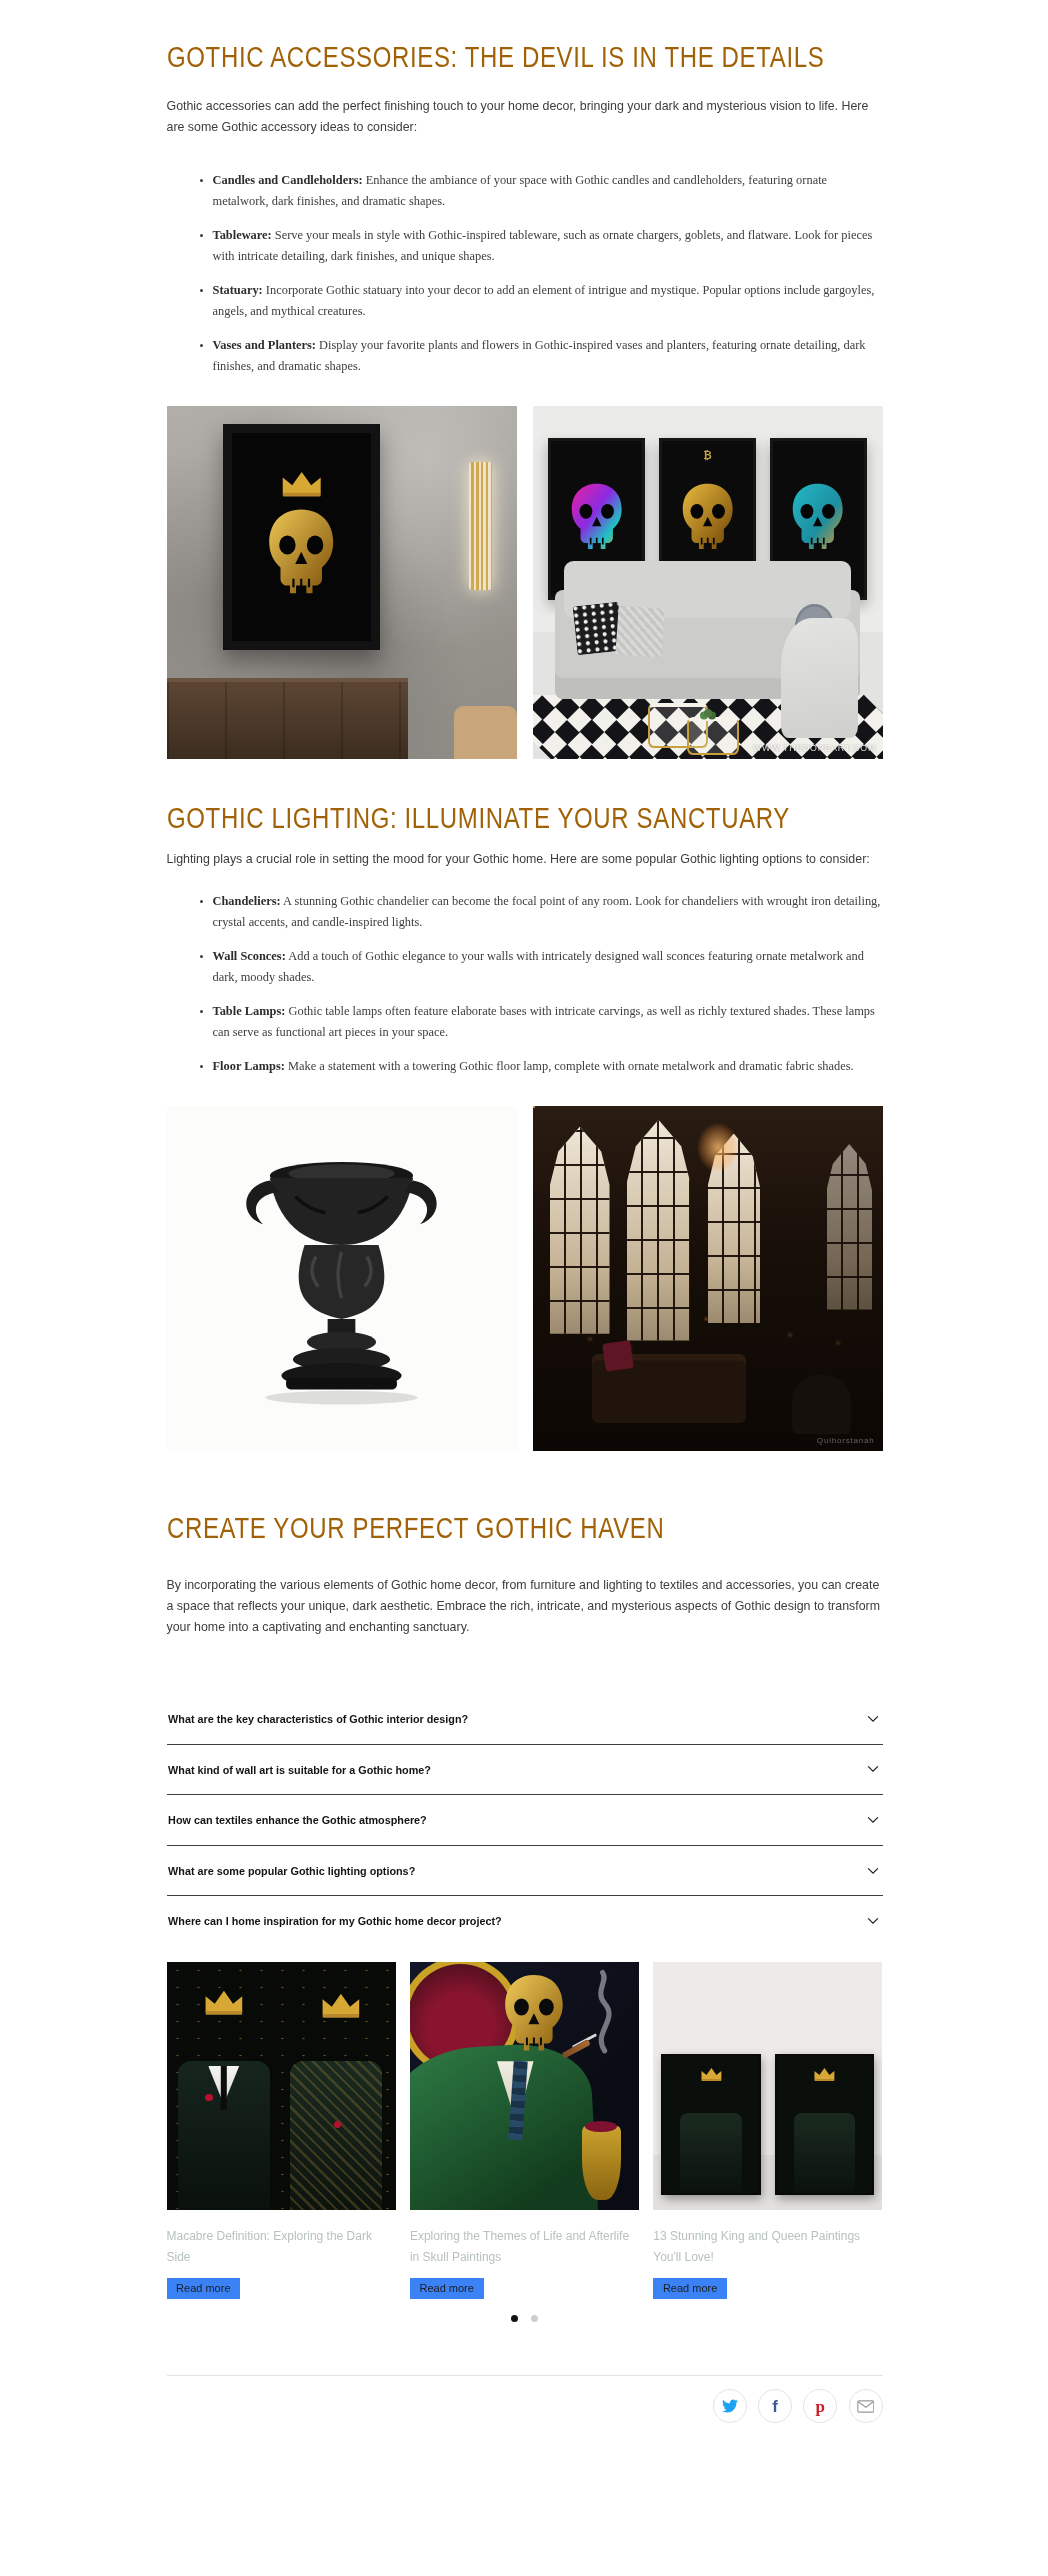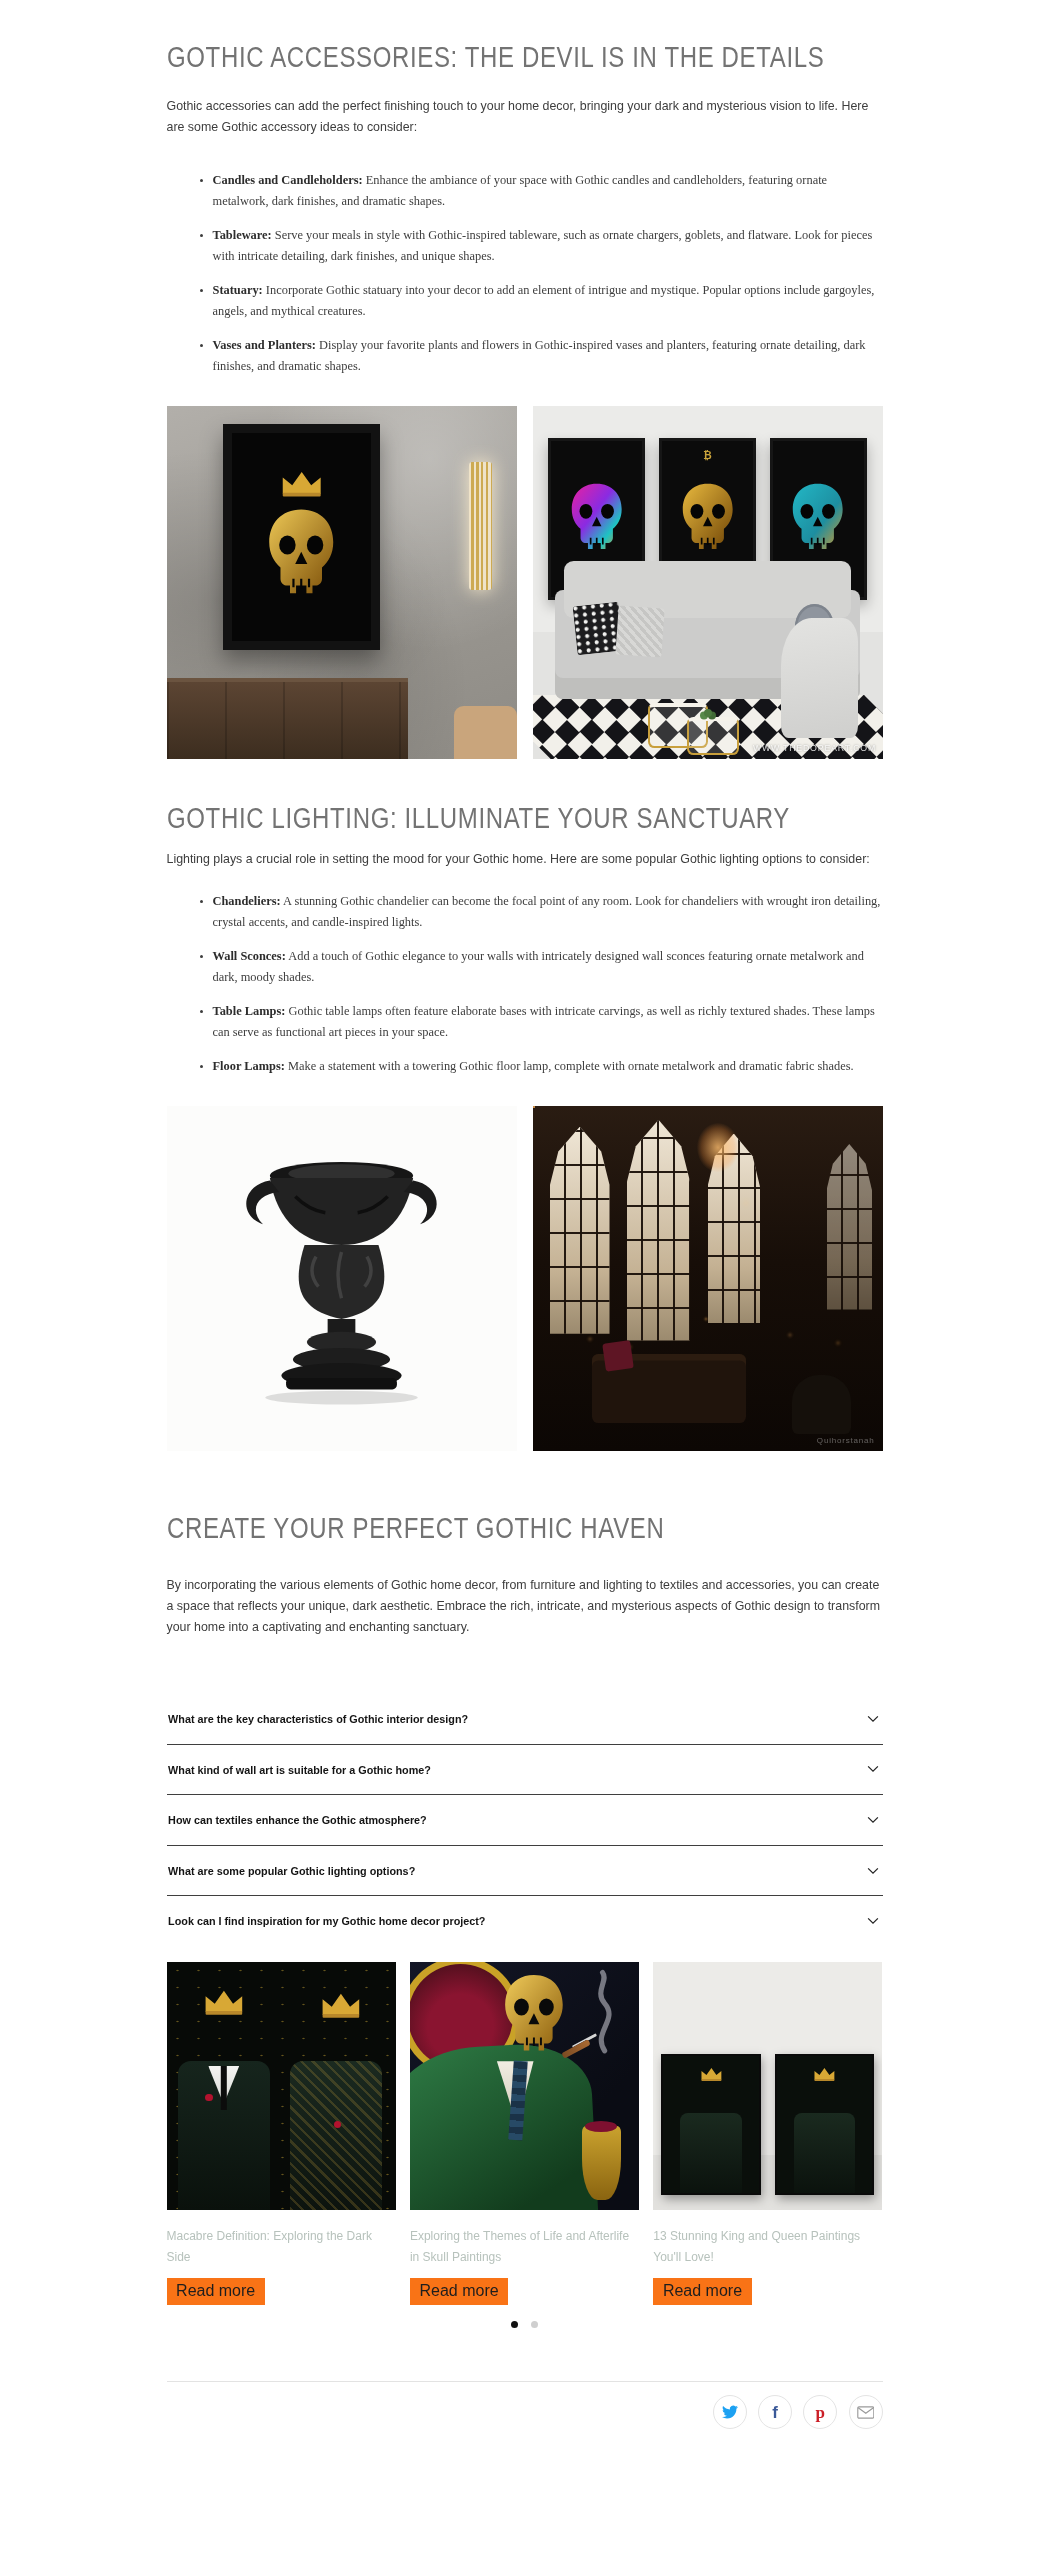--- a/index.html
+++ b/index.html
@@ -4,21 +4,21 @@
 <style>
   * { box-sizing: border-box; }
   html,body { margin:0; padding:0; }
   body {
     width:1049px; min-height:2576px; background:#ffffff;
     font-family:"Liberation Sans", sans-serif; color:#3d3d3d;
   }
   .content { width:716px; margin:0 auto; padding-top:37px; padding-bottom:51px; }
 
   
-  h1,h2 { margin:0; color:#737373; font-weight:500; }
+  h1,h2 { margin:0; color:#a16207; font-weight:500; }
   h1 { font-size:30px; line-height:40px; }
   h2 { font-size:30px; line-height:37px; }
   .cond { display:inline-block; transform:scaleX(.8); transform-origin:0 50%; letter-spacing:0.8px; white-space:nowrap; }
   .mt-sec { margin-top:40px; }
   .mt-sec2 { margin-top:58px; }
 
   p.body { font-size:12.4px; line-height:21px; margin:19px 0 0; color:#3d3d3d; }
   p.oneline { white-space:nowrap; margin-top:13px; }
   p.haven { margin-top:29px; }
 
@@ -122,22 +122,22 @@
   .faq-item { position:relative; padding:17px 27px 15px 1.6px; border-bottom:1.6px solid #3f3f3f; cursor:pointer; }
   .faq-item.last { border-bottom:none; }
   .faq-q { font-size:10.8px; font-weight:bold; color:#141414; line-height:17.6px; }
   .chev { position:absolute; right:3.2px; top:50%; transform:translateY(-50%); }
 
   
   .cards { display:flex; gap:14.4px; margin-top:16px; }
   .card { width:229px; flex:none; }
   .card-img { position:relative; width:100%; height:248px; overflow:hidden; cursor:pointer; }
   .card-title { margin-top:16px; font-size:12px; line-height:21px; color:#b7c2bc; cursor:pointer; }
-  .read-more { display:inline-block; margin-top:9.6px; background:#f97316; color:#1e1e1e;
-    border:none; font-family:inherit; font-size:16px; padding:4.8px 9.6px; cursor:pointer; }
+  .read-more { display:inline-block; margin-top:9.6px; background:#3b82f6; color:#1e1e1e;
+    border:none; font-family:inherit; font-size:11px; padding:4.8px 9.6px; cursor:pointer; }
 
   
   .cardimg1 { background:
     radial-gradient(rgba(212,175,55,.45) 0.8px, transparent 1.3px) 0 0/21px 17px,
     #070a07; }
   .fig { position:absolute; bottom:0; height:60%; border-radius:13px 13px 0 0; }
   .figL { left:5%; width:40%; background:linear-gradient(#16251d,#0a110c); }
   .figR { right:6%; width:40%; background:
     repeating-linear-gradient(45deg, rgba(201,162,60,.22) 0 2.4px, transparent 2.4px 8px),
     linear-gradient(#1b2a20,#0c130e); }
@@ -367,21 +367,21 @@
           <path d="M1.5 1.5 L8 8 L14.5 1.5" fill="none" stroke="#222" stroke-width="1.6"></path>
         </svg>
     </div>
     <div class="faq-item">
       <span class="faq-q">What are some popular Gothic lighting options?</span>
       <svg class="chev" width="12" height="8" viewBox="0 0 16 10">
           <path d="M1.5 1.5 L8 8 L14.5 1.5" fill="none" stroke="#222" stroke-width="1.6"></path>
         </svg>
     </div>
     <div class="faq-item last">
-      <span class="faq-q">Look can I find inspiration for my Gothic home decor project?</span>
+      <span class="faq-q">Where can I home inspiration for my Gothic home decor project?</span>
       <svg class="chev" width="12" height="8" viewBox="0 0 16 10">
           <path d="M1.5 1.5 L8 8 L14.5 1.5" fill="none" stroke="#222" stroke-width="1.6"></path>
         </svg>
     </div>
   </div>
 
   <div class="cards">
 
     <div class="card">
       <div class="card-img cardimg1">

